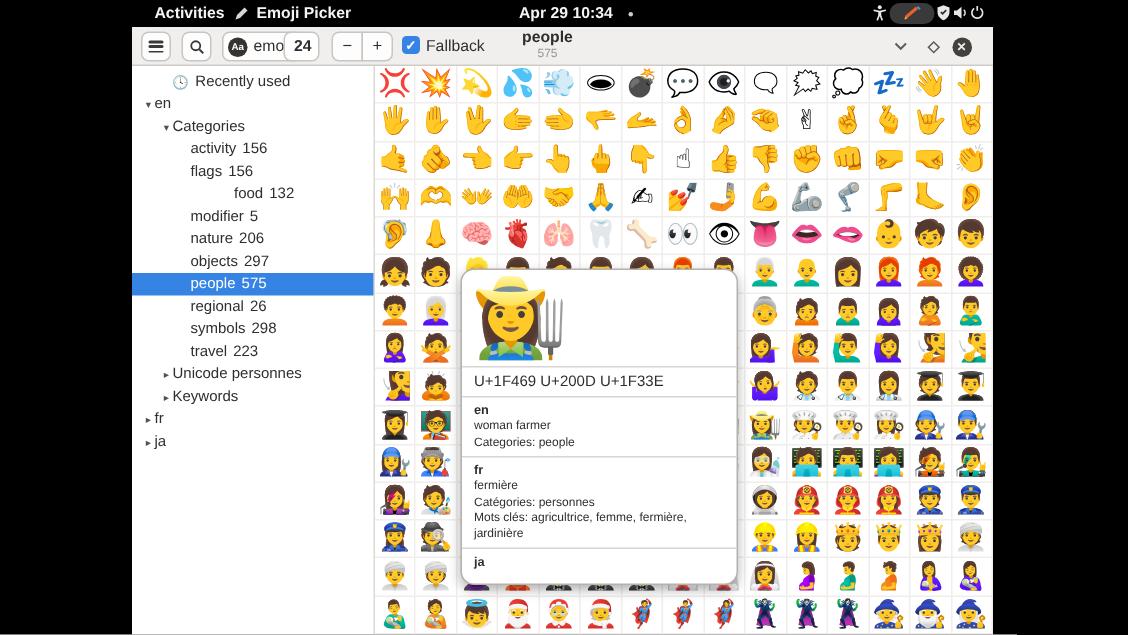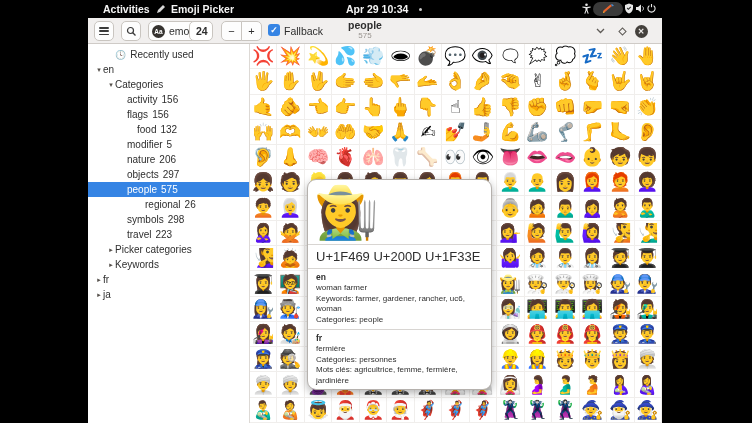--- a/index.html
+++ b/index.html
@@ -43,21 +43,21 @@
   .side-row.selected .exp{color:#fff;}
   .side-row .cicon{font-size:9px;color:#7a756f;margin-right:4px;flex:none;line-height:10px;}
   .side-row .lbl{white-space:nowrap;}
   .side-row .cnt{margin-left:4px;white-space:nowrap;}
   
   .grid{position:absolute;left:162px;top:26px;width:412px;height:379px;background:#fff;overflow:hidden;}
   .cell{position:absolute;width:27.47px;height:25.27px;box-sizing:border-box;border-right:1px solid #f0eeec;border-bottom:1px solid #f0eeec;display:flex;align-items:center;justify-content:center;font-size:18px;line-height:1;font-family:"DejaVu Sans",sans-serif;}
   
   .popup{position:absolute;left:219px;top:161px;width:185px;height:211px;background:#fff;border:1px solid #b5b1ad;border-radius:9px;box-shadow:0 3px 8px rgba(0,0,0,.3);box-sizing:border-box;overflow:hidden;}
   .popup .big{height:64px;display:flex;align-items:center;padding-left:6px;font-size:52px;line-height:1;font-family:"DejaVu Sans",sans-serif;}
-  .popup .cps{border-top:1px solid #d8d5d2;padding:4px 8px;font-size:13px;color:#2e2e2e;}
+  .popup .cps{border-top:1px solid #d8d5d2;padding:4px 8px;font-size:10px;color:#2e2e2e;}
   .pp-sec{border-top:1px solid #d8d5d2;padding:3px 8px 4px 8px;}
   .pp-sec .lang{font-size:8.5px;font-weight:bold;color:#2e2e2e;line-height:11px;}
   .pp-sec .line{font-size:8px;color:#2e2e2e;line-height:10.5px;}
 </style>
 </head>
 <body>
 
 <div class="topbar">
   <div class="item" style="left:15px;">Activities</div>
   <div class="item" style="left:68px;">
@@ -165,21 +165,21 @@
       <div class="side-row" style="top: 48px; padding-left: 31px;">
         <span class="exp"></span>
         <span class="lbl">activity</span>
         <span class="cnt">156</span>
       </div>
       <div class="side-row" style="top: 63px; padding-left: 31px;">
         <span class="exp"></span>
         <span class="lbl">flags</span>
         <span class="cnt">156</span>
       </div>
-      <div class="side-row" style="top: 78px; padding-left: 41px;">
+      <div class="side-row" style="top: 78px; padding-left: 31px; margin-left: 29px;">
         <span class="exp"></span>
         <span class="lbl">food</span>
         <span class="cnt">132</span>
       </div>
       <div class="side-row" style="top: 93px; padding-left: 31px;">
         <span class="exp"></span>
         <span class="lbl">modifier</span>
         <span class="cnt">5</span>
       </div>
       <div class="side-row" style="top: 108px; padding-left: 31px;">
@@ -190,38 +190,38 @@
       <div class="side-row" style="top: 123px; padding-left: 31px;">
         <span class="exp"></span>
         <span class="lbl">objects</span>
         <span class="cnt">297</span>
       </div>
       <div class="side-row selected" style="top: 138px; padding-left: 31px;">
         <span class="exp"></span>
         <span class="lbl">people</span>
         <span class="cnt">575</span>
       </div>
-      <div class="side-row" style="top: 153px; padding-left: 49px;">
+      <div class="side-row" style="top: 153px; padding-left: 31px;">
         <span class="exp"></span>
         <span class="lbl">regional</span>
         <span class="cnt">26</span>
       </div>
       <div class="side-row" style="top: 168px; padding-left: 31px;">
         <span class="exp"></span>
         <span class="lbl">symbols</span>
         <span class="cnt">298</span>
       </div>
       <div class="side-row" style="top: 183px; padding-left: 31px;">
         <span class="exp"></span>
         <span class="lbl">travel</span>
         <span class="cnt">223</span>
       </div>
       <div class="side-row" style="top: 198px; padding-left: 19px;">
         <span class="exp">▸</span>
-        <span class="lbl">Picker categories</span>
+        <span class="lbl">Unicode personnes</span>
       </div>
       <div class="side-row" style="top: 213px; padding-left: 19px;">
         <span class="exp">▸</span>
         <span class="lbl">Keywords</span>
       </div>
       <div class="side-row" style="top: 228px; padding-left: 7px;">
         <span class="exp">▸</span>
         <span class="lbl">fr</span>
       </div>
       <div class="side-row" style="top: 243px; padding-left: 7px;">
@@ -458,21 +458,20 @@
       <div class="cell" style="left: 384.533px; top: 353.733px;">🧙‍♀️</div>
     </div>
 
   <div class="popup">
     <div class="big">👩‍🌾</div>
     <div class="cps">U+1F469 U+200D U+1F33E</div>
     <div>
         <div class="pp-sec">
           <div class="lang">en</div>
           <div class="line">woman farmer</div>
-          <div class="line">Keywords: farmer, gardener, rancher, uc6, woman</div>
           <div class="line">Categories: people</div>
         </div>
         <div class="pp-sec">
           <div class="lang">fr</div>
           <div class="line">fermière</div>
           <div class="line">Catégories: personnes</div>
           <div class="line">Mots clés: agricultrice, femme, fermière, jardinière</div>
         </div>
         <div class="pp-sec">
           <div class="lang">ja</div>

